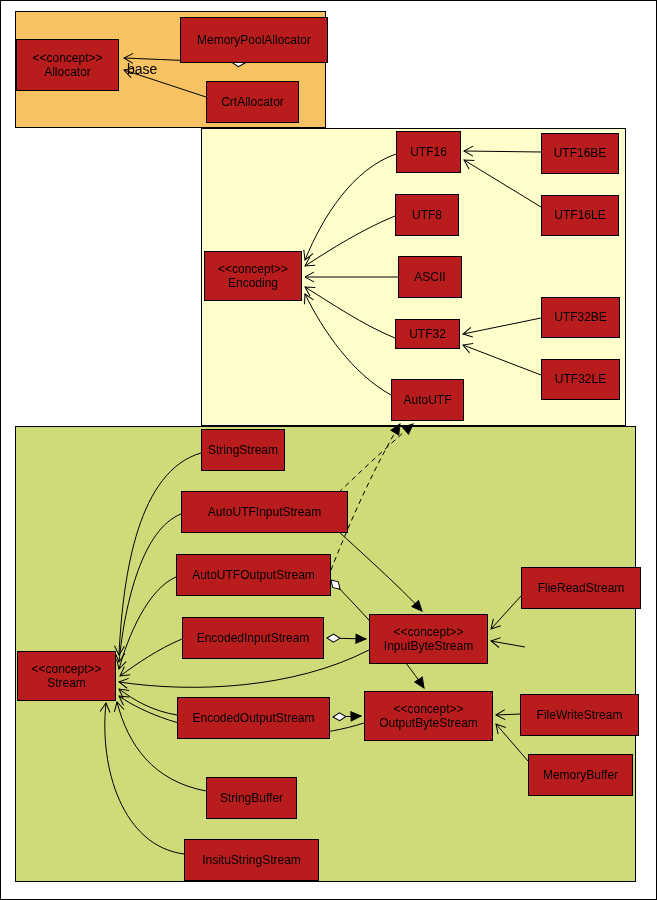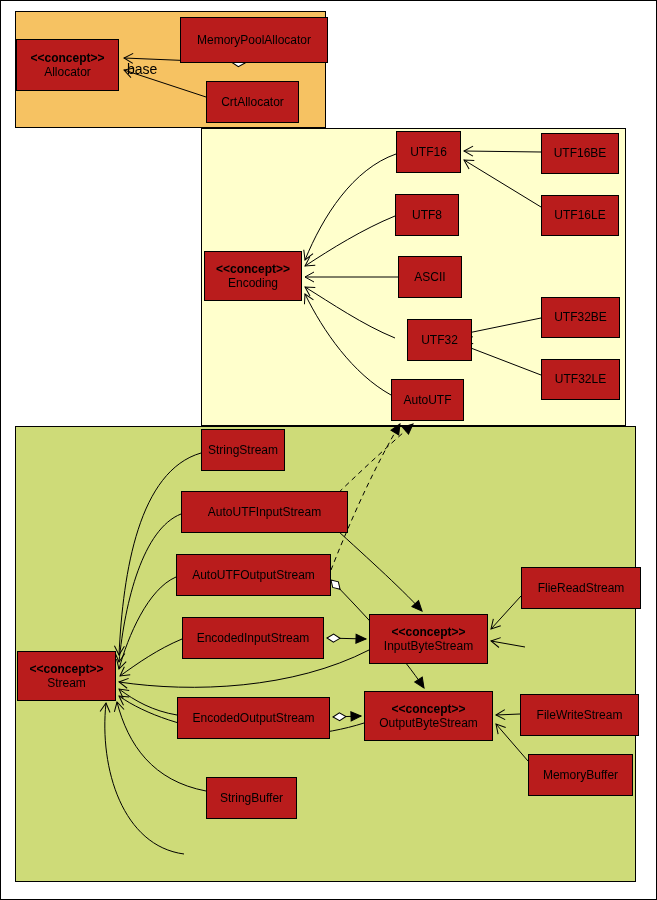--- a/index.html
+++ b/index.html
@@ -29,21 +29,21 @@
     display:flex;
     flex-direction:column;
     align-items:center;
     justify-content:center;
     text-align:center;
     font-size:12px;
     line-height:1.2;
     color:#000;
     z-index:2;
   }
-  .node .st{display:block;font-weight:bold;}
+  .node .st{display:block;}
   .edge-label{
     position:absolute;
     font-size:14px;
     color:#000;
     z-index:3;
     white-space:nowrap;
     margin-top:12px;
   }
   .edge{stroke:#000;stroke-width:1;fill:none;}
   .edge.dashed{stroke-dasharray:5 4;}
@@ -132,21 +132,21 @@
   <div class="node" style="left:394px;top:193px;width:64px;height:42px">
     <span>UTF8</span>
   </div>
   <div class="node concept" style="left:203px;top:250px;width:98px;height:50px">
     <span class="st">&lt;&lt;concept&gt;&gt;</span>
     <span>Encoding</span>
   </div>
   <div class="node" style="left:397px;top:255px;width:64px;height:42px">
     <span>ASCII</span>
   </div>
-  <div class="node" style="left:406px;top:318px;width:65px;height:42px">
+  <div class="node" style="left:394px;top:318px;width:65px;height:30px">
     <span>UTF32</span>
   </div>
   <div class="node" style="left:540px;top:296px;width:79px;height:41px">
     <span>UTF32BE</span>
   </div>
   <div class="node" style="left:540px;top:358px;width:79px;height:41px">
     <span>UTF32LE</span>
   </div>
   <div class="node" style="left:390px;top:378px;width:73px;height:42px">
     <span>AutoUTF</span>
@@ -184,14 +184,17 @@
   </div>
   <div class="node" style="left:519px;top:693px;width:119px;height:42px">
     <span>FileWriteStream</span>
   </div>
   <div class="node" style="left:527px;top:753px;width:105px;height:42px">
     <span>MemoryBuffer</span>
   </div>
   <div class="node" style="left:205px;top:776px;width:91px;height:42px">
     <span>StringBuffer</span>
   </div>
+  <div class="node" style="left:183px;top:838px;width:135px;height:42px">
+    <span>InsituStringStream</span>
+  </div>
 
 </div>
 
 </body></html>

